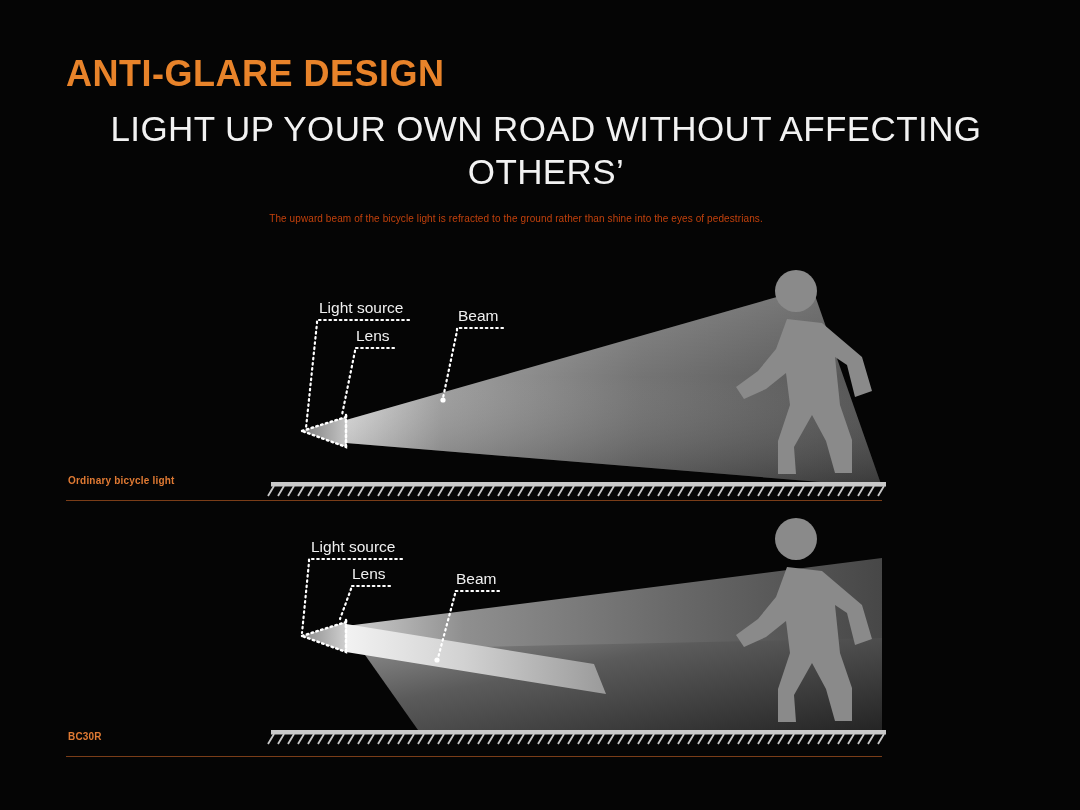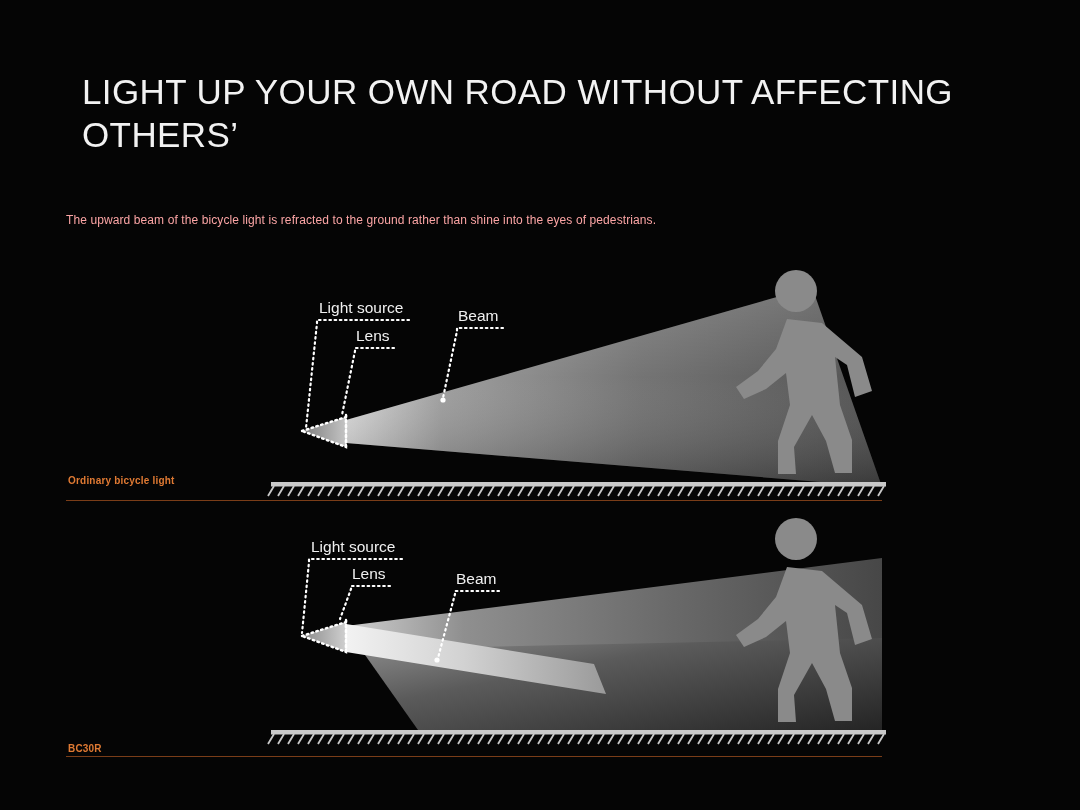--- a/index.html
+++ b/index.html
@@ -4,46 +4,47 @@
 <style>
   html,body{margin:0;padding:0;background:#000;}
   body{width:1080px;height:810px;overflow:hidden;font-family:"Liberation Sans",sans-serif;}
   #page{position:relative;width:1080px;height:810px;background:#050505;}
 
   
   #header{position:absolute;left:66px;top:55px;width:960px;}
   .h-main{font-size:36px;font-weight:bold;letter-spacing:.5px;line-height:1.04;
           color:#e8832a;margin:0 0 2px 0;}
   .h-sub{font-size:35px;font-weight:400;letter-spacing:.4px;line-height:1.22;
-         color:#f2f2f2;margin:16px;}
-  .h-desc{position:absolute;left:66px;top:213px;width:900px;font-size:12px;
-          color:#fca5a5;letter-spacing:.1px;}
+         color:#f2f2f2;margin:16px;text-align:center;}
+  .h-desc{position:absolute;left:66px;top:213px;width:900px;font-size:10px;
+          color:#c2410c;letter-spacing:.1px;text-align:center;}
 
   
   .panel{position:absolute;left:0;width:1080px;height:250px;margin-left:6px;}
   #panel-top{top:265px;}
   #panel-bottom{top:518px;}
   .panel svg{display:block;width:1080px;height:250px;}
 
   
   .row-label{position:absolute;font-size:10px;font-weight:bold;color:#e07a33;
              letter-spacing:.2px;}
   #label-top{left:68px;top:475px;}
-  #label-bottom{left:68px;top:731px;margin-top:12px;}
+  #label-bottom{left:68px;top:731px;}
   .divider{position:absolute;left:66px;width:816px;height:1px;
            background:#7a3d18;}
   #divider-top{top:500px;}
   #divider-bottom{top:756px;}
 </style>
 </head>
 <body>
 
 <div id="page">
 
   <div id="header">
+    <div class="h-main">ANTI-GLARE DESIGN</div>
     <div class="h-sub">LIGHT UP YOUR OWN ROAD WITHOUT AFFECTING OTHERS’</div>
   </div>
   <div class="h-desc">The upward beam of the bicycle light is refracted to the ground rather than shine into the eyes of pedestrians.</div>
 
   <div class="panel" id="panel-top">
     <svg viewBox="0 0 1080 250" xmlns="http://www.w3.org/2000/svg">
       <defs>
         <linearGradient id="beamTop" x1="0" y1="0" x2="1" y2="0">
           <stop offset="0%" stop-color="#d8d8d8"></stop>
           <stop offset="18%" stop-color="#9a9a9a"></stop>

